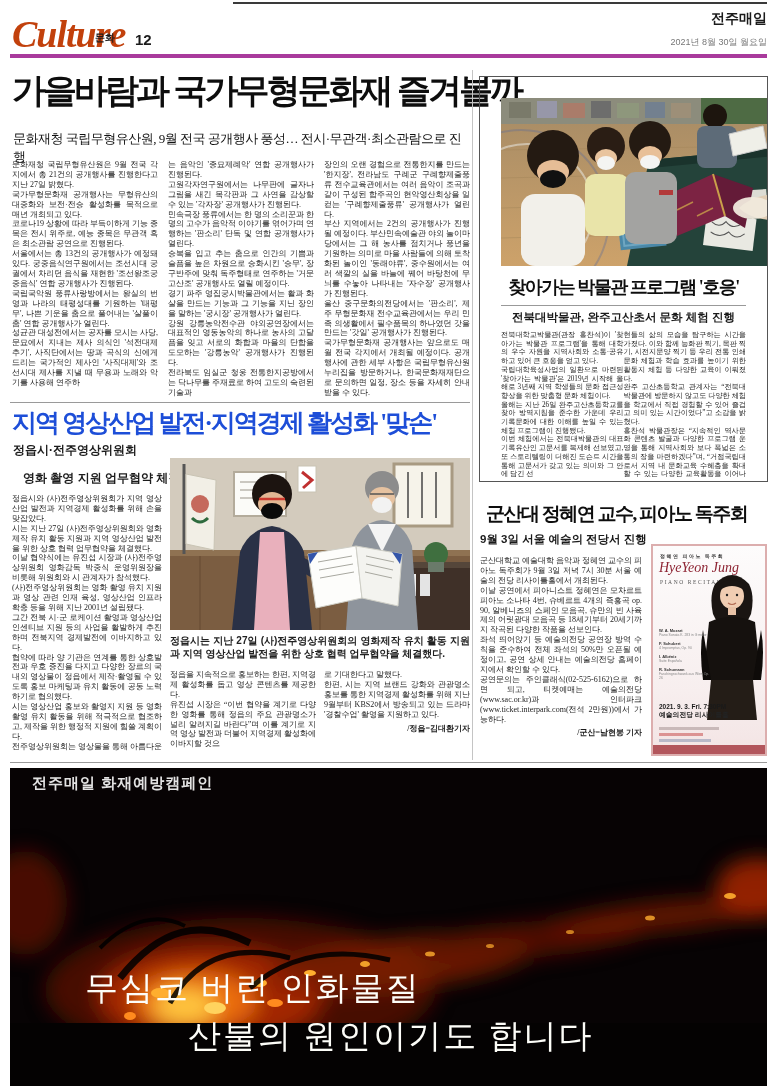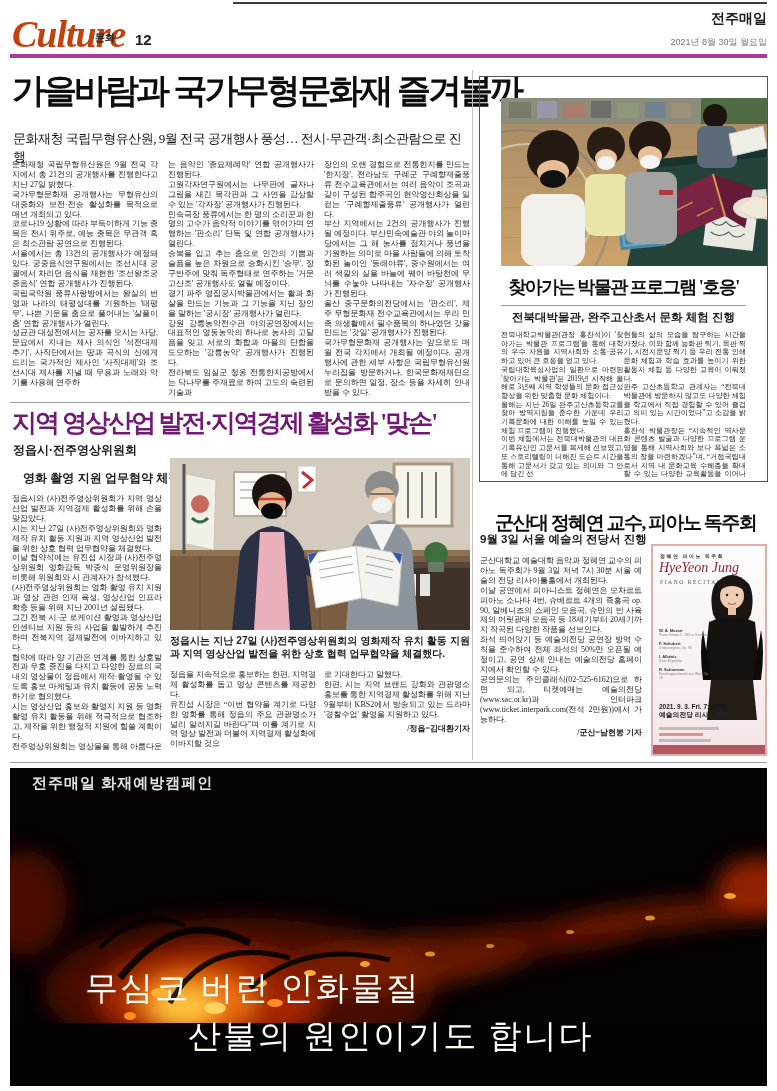--- a/index.html
+++ b/index.html
@@ -30,21 +30,21 @@
   .col146{width:146px;}
   .byline{text-align:right;font-weight:bold;margin-top:3px;font-size:8px;
            font-family:"Liberation Serif","DejaVu Serif",serif;}
 
   .h-divider1{left:10px;top:402px;width:460px;height:1px;background:#9a9a9a;}
   .v-divider{left:472px;top:70px;width:1px;height:690px;background:#c4c4c4;}
 
   
   .film{left:10px;top:406px;width:462px;height:354px;}
   .film h2{position:absolute;left:2px;top:0;margin:0;font-family:"Liberation Serif","DejaVu Serif",serif;
-           font-size:25px;font-weight:700;letter-spacing:-2px;white-space:nowrap;color:#701a75;}
+           font-size:25px;font-weight:700;letter-spacing:-2px;white-space:nowrap;color:#1d4ed8;}
   .film .sub1{position:absolute;left:3px;top:36px;font-size:12px;font-weight:bold;}
   .film .sub2{position:absolute;left:13px;top:64px;font-size:12px;font-weight:bold;}
   .film .c1{position:absolute;left:2px;top:88px;width:150px;height:264px;overflow:hidden;}
   .film .photo{position:absolute;left:160px;top:52px;width:300px;height:172px;overflow:hidden;background:#cfc8bd;}
   .film .caption{position:absolute;left:160px;top:228px;width:300px;font-size:10px;line-height:13px;
            font-weight:bold;text-align:justify;color:#222;}
   .film .c2{position:absolute;left:160px;top:264px;width:146px;height:88px;overflow:hidden;}
   .film .c3{position:absolute;left:314px;top:264px;width:146px;height:88px;overflow:hidden;}
 
   
@@ -54,21 +54,21 @@
   .museum h3{margin:9px 0 0 0;text-align:center;font-family:"Liberation Serif","DejaVu Serif",serif;
           font-size:18px;font-weight:700;letter-spacing:-1.5px;color:#0d0d0d;}
   .museum .subtitle{margin-top:6px;padding-top:4px;border-top:1px solid #999;text-align:center;
           font-size:11.5px;font-weight:bold;}
   .museum .cols2{margin-top:6px;display:flex;height:148px;overflow:hidden;}
   .museum .colm{width:132px;font-size:7.2px;line-height:8.7px;}
   .museum .byline{margin-top:16px;font-size:7.6px;}
 
   
   .piano{left:479px;top:492px;width:289px;height:268px;}
-  .piano h3{position:absolute;left:0;top:2px;margin:16px;font-family:"Liberation Serif","DejaVu Serif",serif;
+  .piano h3{position:absolute;left:0;top:2px;margin:7px;font-family:"Liberation Serif","DejaVu Serif",serif;
           font-size:19px;font-weight:700;letter-spacing:-1.5px;white-space:nowrap;color:#0d0d0d;}
   .piano .sub{position:absolute;left:1px;top:40px;font-size:11.5px;font-weight:bold;}
   .piano .pbody{position:absolute;left:1px;top:64px;width:162px;height:200px;overflow:hidden;}
   .poster{position:absolute;left:172px;top:52px;width:116px;height:212px;box-sizing:border-box;
           border:2px solid #dcaeae;background:linear-gradient(180deg,#fdfcfc 0%,#f7eeee 70%,#f3e4e4 100%);
           overflow:hidden;}
   .poster .tko{position:absolute;left:7px;top:7px;font-size:5px;letter-spacing:1.5px;color:#333;font-weight:bold;}
   .poster .artist{position:absolute;left:6px;top:14px;font-family:"Liberation Serif","DejaVu Serif",serif;
           font-style:italic;font-size:14px;color:#8d2332;}
   .poster .prsub{position:absolute;left:7px;top:33px;font-size:5.5px;letter-spacing:1.6px;color:#555;

